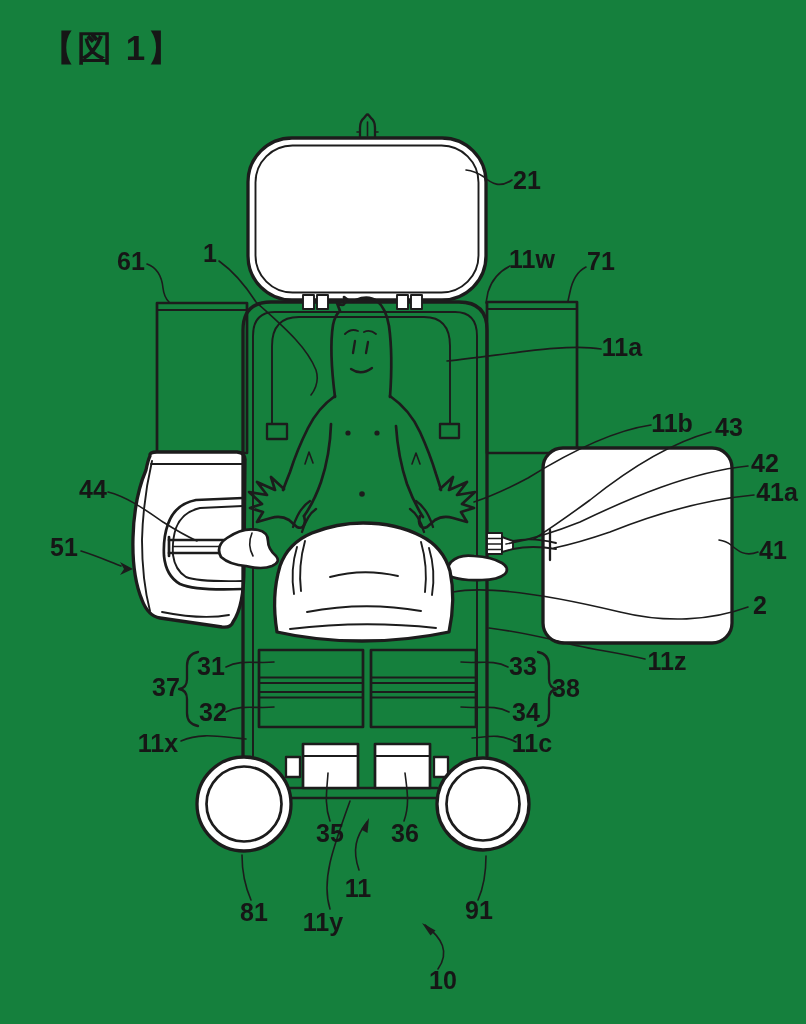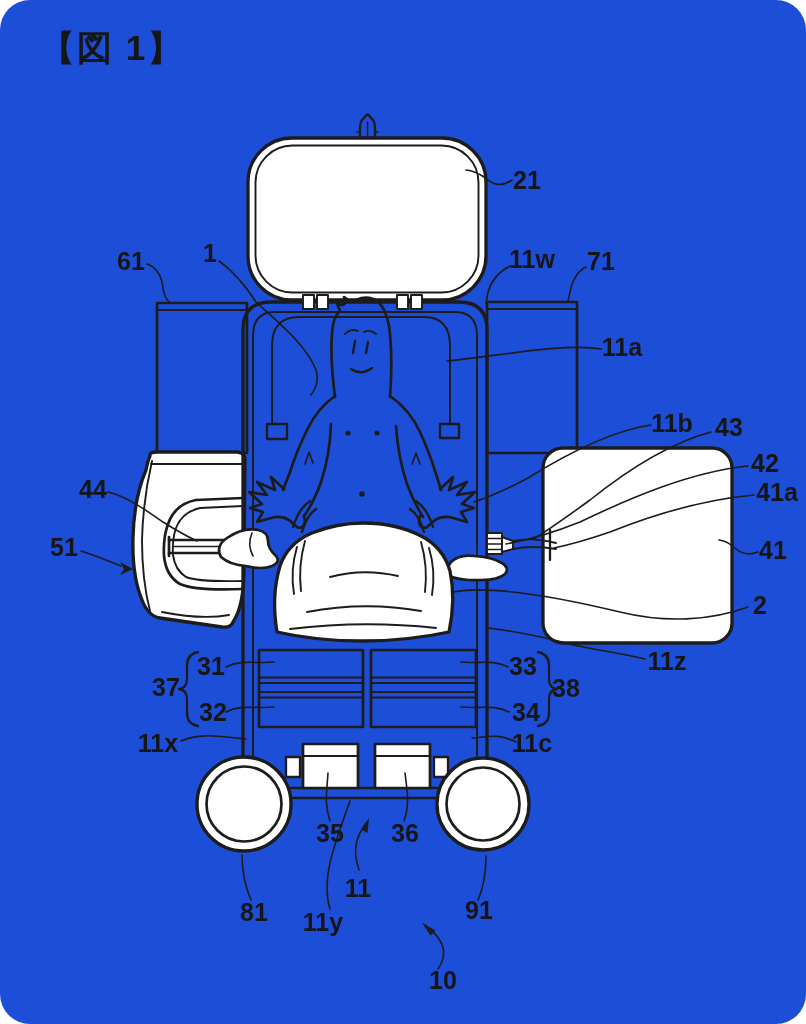--- a/index.html
+++ b/index.html
@@ -1,16 +1,16 @@
 <!DOCTYPE html>
 <html><head>
 <meta charset="utf-8">
 <style>
   html,body{margin:0;padding:0;background:#ffffff;}
-  .page{position:relative;width:806px;height:1024px;background:#1d4ed8;overflow:hidden;border-radius:30px;}
+  .page{position:relative;width:806px;height:1024px;background:#15803d;overflow:hidden;}
   svg{display:block;}
   path,rect,circle,line,polyline,ellipse{stroke:#1c1c1c;fill:none;stroke-linecap:round;stroke-linejoin:round;}
   .s35{stroke-width:3.3;}
   .s3{stroke-width:2.7;}
   .s25{stroke-width:2.3;}
   .s2{stroke-width:1.9;}
   .s15{stroke-width:1.6;}
   .wfill{fill:#ffffff;}
   .ink{fill:#1c1c1c;stroke:none;}
   text{font-family:"Liberation Sans",sans-serif;fill:#161616;stroke:none;}

